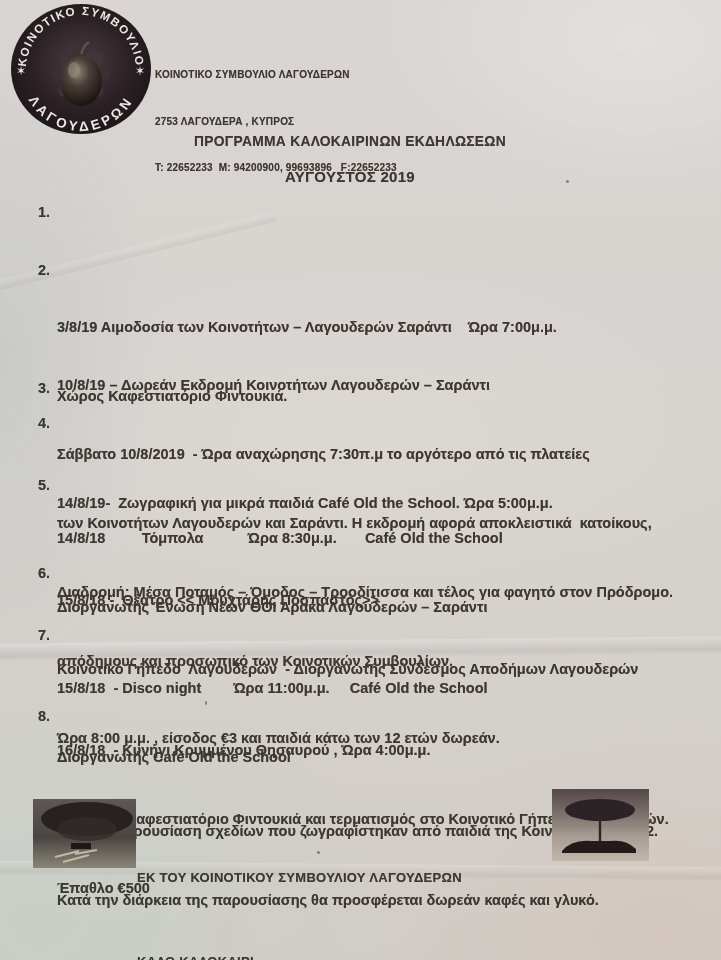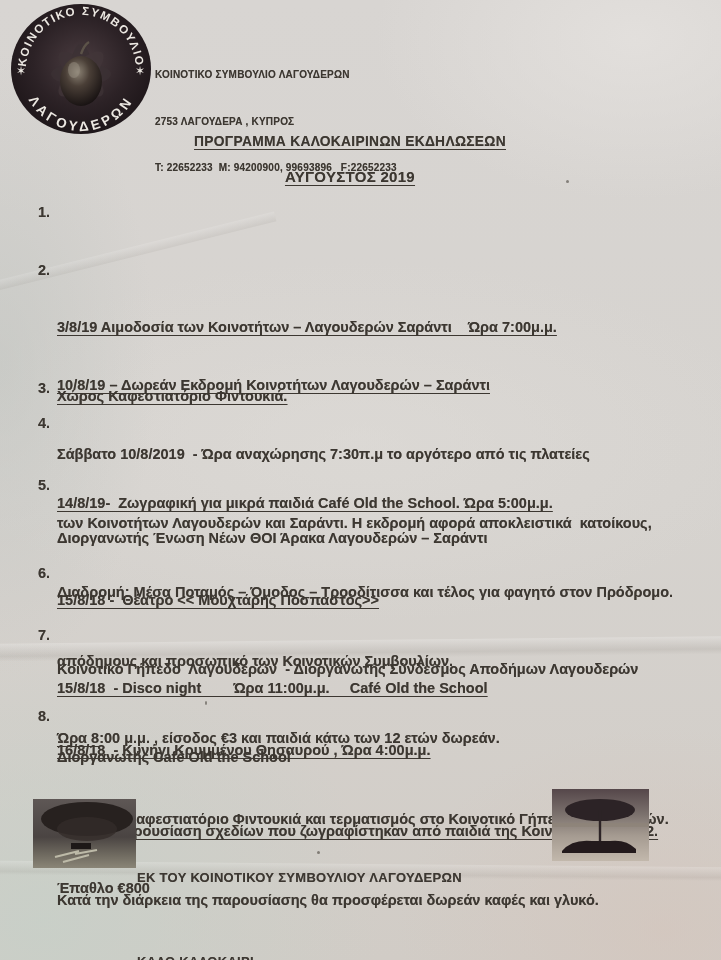--- a/index.html
+++ b/index.html
@@ -23,21 +23,21 @@
   .crease1{top:640px;height:18px;transform:rotate(-.6deg);
     background:linear-gradient(to bottom, rgba(255,255,255,.22), rgba(118,111,104,.13) 70%, transparent);}
   .crease2{top:864px;height:14px;transform:rotate(.5deg);
     background:linear-gradient(to bottom, rgba(255,255,255,.18), rgba(120,114,106,.10) 75%, transparent);}
   .crease3{top:250px;left:-40px;width:320px;height:10px;transform:rotate(-14deg);
     background:linear-gradient(to bottom, rgba(255,255,255,.14), rgba(120,114,106,.10));}
   .speck{position:absolute;border-radius:50%;background:rgba(62,56,50,.55);}
 
   .ink{color:#3c3731;font-weight:700;white-space:pre-wrap;
        text-shadow:0 0 .6px rgba(70,63,56,.55);}
-  .ul{text-decoration:underline;text-decoration-thickness:1.3px;text-underline-offset:2.5px;}
+  .ul{text-decoration-thickness:1.3px;text-underline-offset:2.5px;}
 
   
   #logo{position:absolute;left:8px;top:2px;width:146px;height:136px;}
   #contact{position:absolute;left:155px;top:36px;font-size:10px;line-height:15.5px;}
   #contact .hl{letter-spacing:.2px;}
 
   
   .center-line{position:absolute;left:0;width:700px;text-align:center;}
   #title{top:134px;font-size:13.8px;letter-spacing:.3px;}
   #subtitle{top:168px;font-size:15px;letter-spacing:.3px;}
@@ -131,20 +131,21 @@
 <div class="item ink" id="item3">
   <span class="num">3.</span>
   <div class="lines">
     <div><span class="ul">14/8/19-  Ζωγραφική για μικρά παιδιά Café Old the School. Ώρα 5:00μ.μ.</span><span></span></div>
   </div>
 </div>
 
 <div class="item ink" id="item4">
   <span class="num">4.</span>
   <div class="lines">
+    <div><span class="ul">14/8/18         Τόμπολα           Ώρα 8:30μ.μ.       Café Old the School</span><span></span></div>
     <div><span class="ul"></span><span>Διοργανωτής Ένωση Νέων ΘΟΙ Άρακα Λαγουδερών – Σαράντι</span></div>
   </div>
 </div>
 
 <div class="item ink" id="item5">
   <span class="num">5.</span>
   <div class="lines">
     <div><span class="ul">15/8/18 -  Θέατρο &lt;&lt; Μουχτάρης Ποσπαστός&gt;&gt;</span><span></span></div>
     <div><span class="ul"></span><span>Κοινοτικό Γήπεδο  Λαγουδερών  - Διοργανωτής Σύνδεσμος Αποδήμων Λαγουδερών</span></div>
     <div><span class="ul">Ώρα 8</span><span>:00 μ.μ. , είσοδος €3 και παιδιά κάτω των 12 ετών δωρεάν.</span></div>
@@ -157,21 +158,21 @@
     <div><span class="ul">15/8/18  - Disco night        Ώρα 11:00μ.μ.     Café Old the School</span><span></span></div>
     <div><span class="ul"></span><span>Διοργανωτής Café Old the School</span></div>
   </div>
 </div>
 
 <div class="item ink" id="item7">
   <span class="num">7.</span>
   <div class="lines">
     <div><span class="ul">16/8/18  - Κυνήγι Κρυμμένου Θησαυρού , Ώρα 4:00μ.μ.</span><span></span></div>
     <div><span class="ul"></span><span>Αφετηρία Καφεστιατόριο Φιντουκιά και τερματισμός στο Κοινοτικό Γήπεδο Λαγουδερών.</span></div>
-    <div><span class="ul"></span><span>Έπαθλο €800</span></div>
+    <div><span class="ul"></span><span>Έπαθλο €500</span></div>
   </div>
 </div>
 
 <div class="item ink" id="item8">
   <span class="num">8.</span>
   <div class="lines">
     <div><span class="ul">17/8/19- Παρουσίαση σχεδίων που ζωγραφίστηκαν από παιδιά της Κοινότητας το 2012.</span><span></span></div>
     <div><span class="ul"></span><span>Κατά την διάρκεια της παρουσίασης θα προσφέρεται δωρεάν καφές και γλυκό.</span></div>
     <div><span class="ul"></span></div>
   </div>

